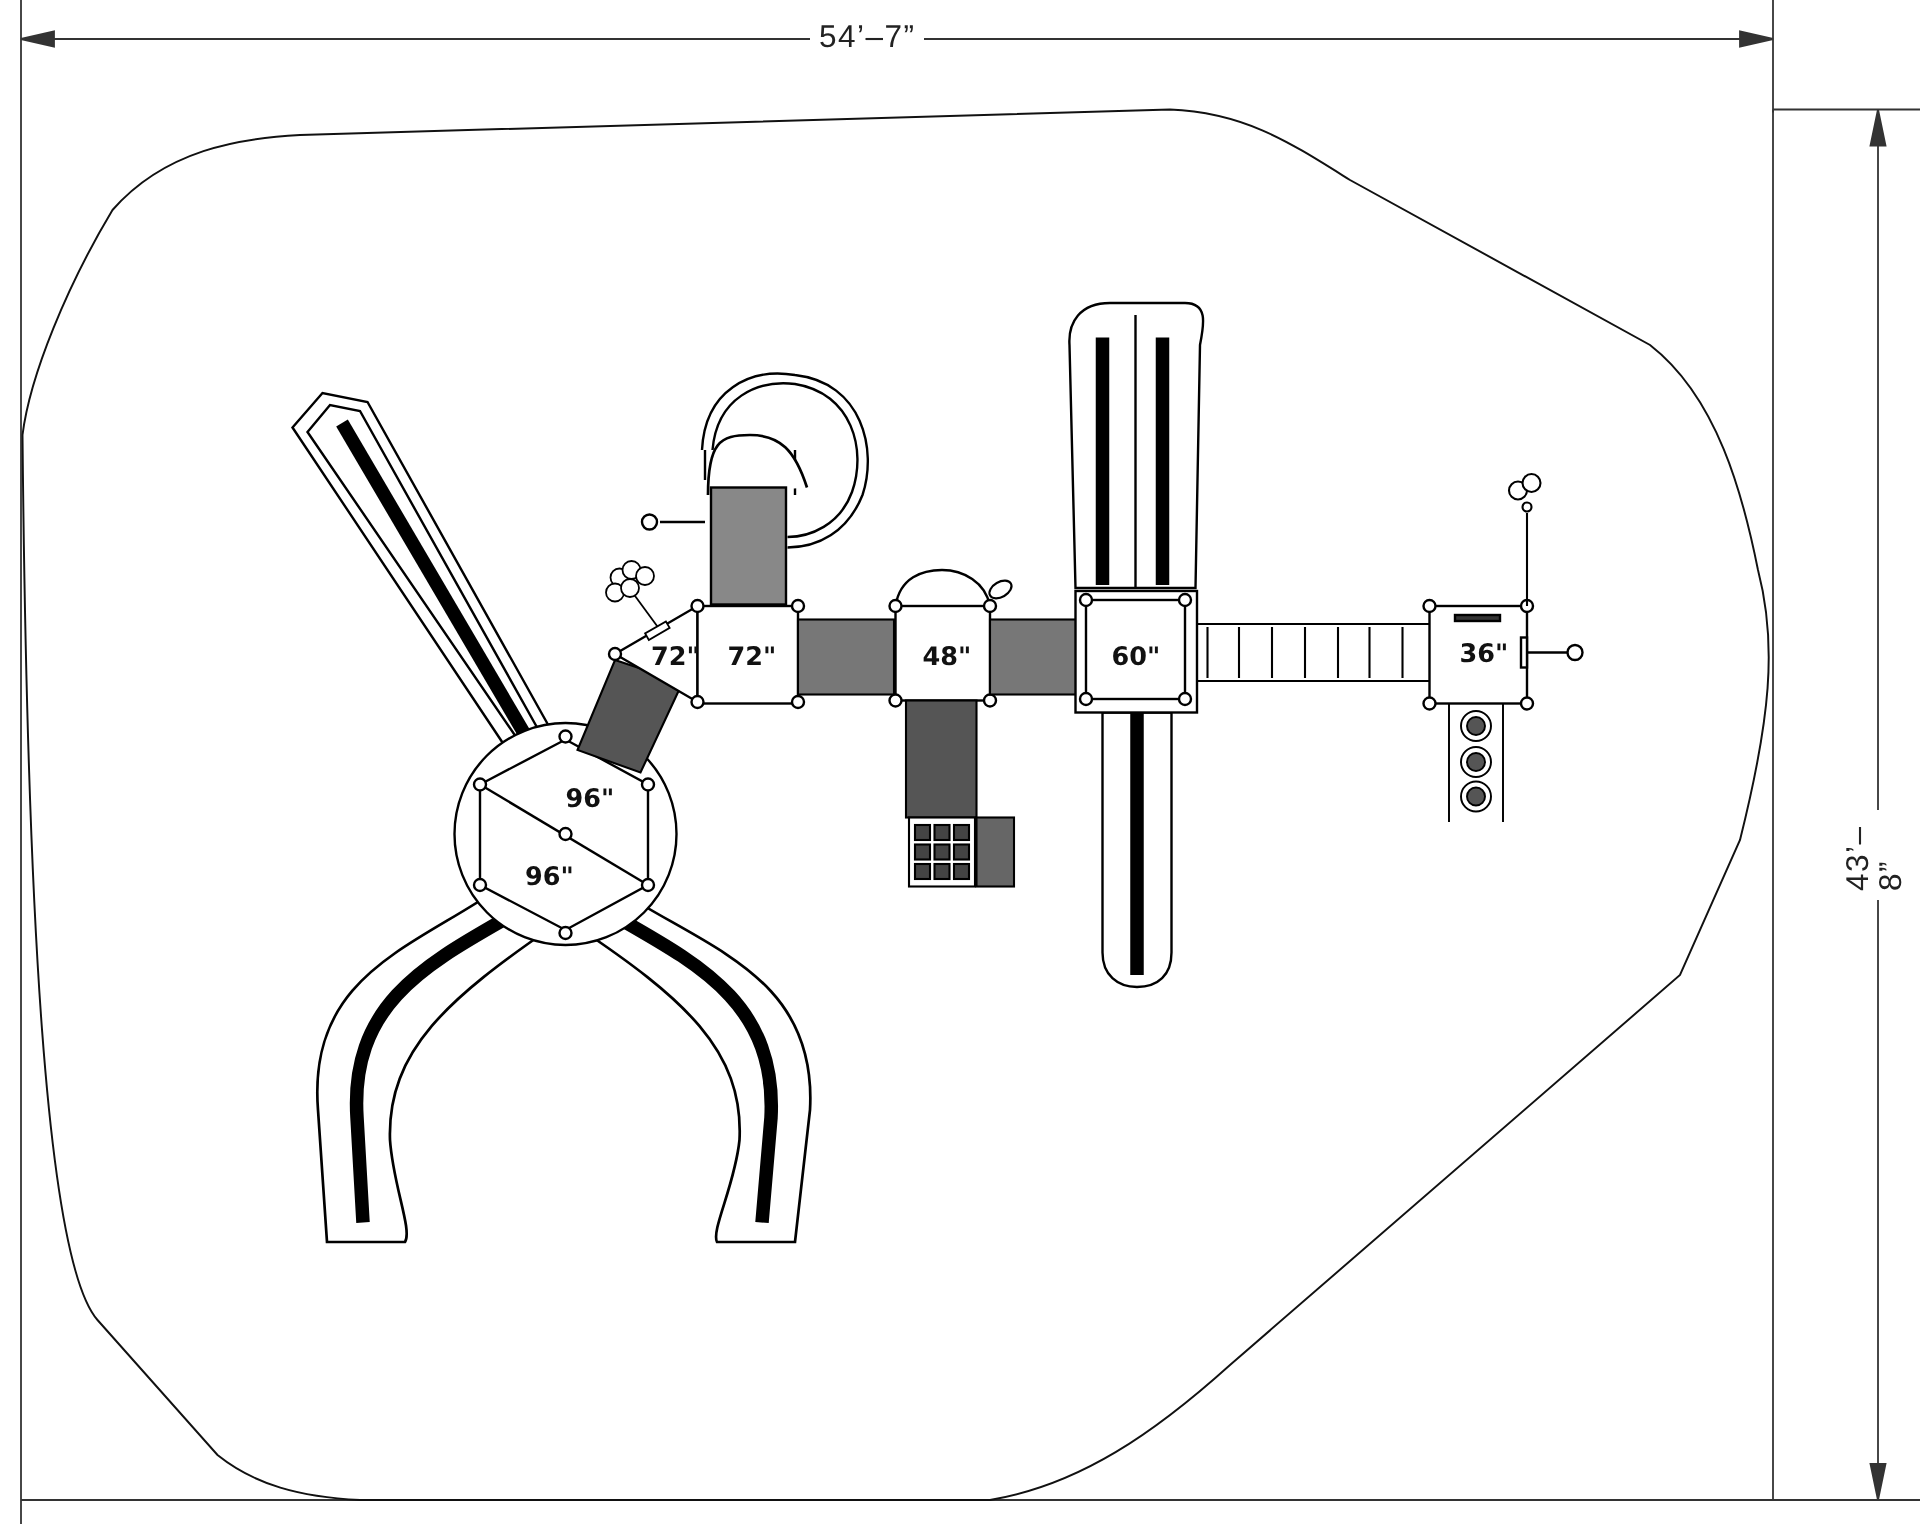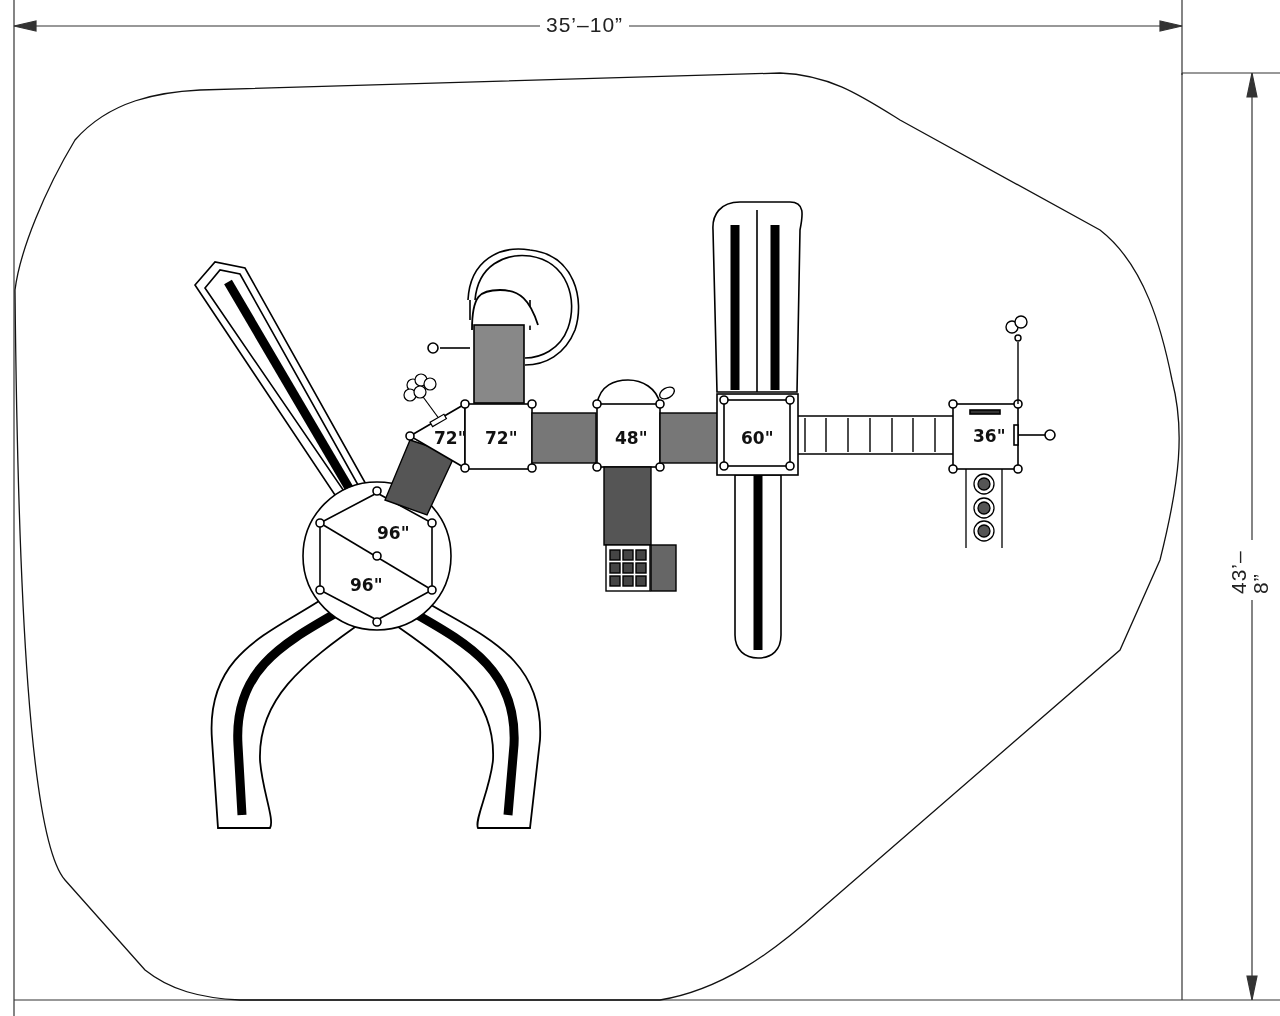--- a/index.html
+++ b/index.html
@@ -194,21 +194,21 @@
     <line x1="1002" y1="469" x2="1002" y2="548"></line>
     <circle cx="984" cy="484" r="10"></circle>
       <circle cx="984" cy="508" r="10"></circle>
       <circle cx="984" cy="531" r="10"></circle>
     <circle cx="984" cy="484" r="6" fill="#555"></circle>
       <circle cx="984" cy="508" r="6" fill="#555"></circle>
       <circle cx="984" cy="531" r="6" fill="#555"></circle>
   </g>
 </svg>
 
-<div class="dim-label dim-h">35’–10”</div>
+<div class="dim-label dim-h">54’–7”</div>
 <div class="dim-label dim-v">43’–8”</div>
 
 <div class="deck-label" style="left:377px;top:524px;">96"</div>
 <div class="deck-label" style="left:350px;top:576px;">96"</div>
 <div class="deck-label" style="left:434px;top:429px;">72"</div>
 <div class="deck-label" style="left:485px;top:429px;">72"</div>
 <div class="deck-label" style="left:615px;top:429px;">48"</div>
 <div class="deck-label" style="left:741px;top:429px;">60"</div>
 <div class="deck-label" style="left:973px;top:427px;">36"</div>
 

